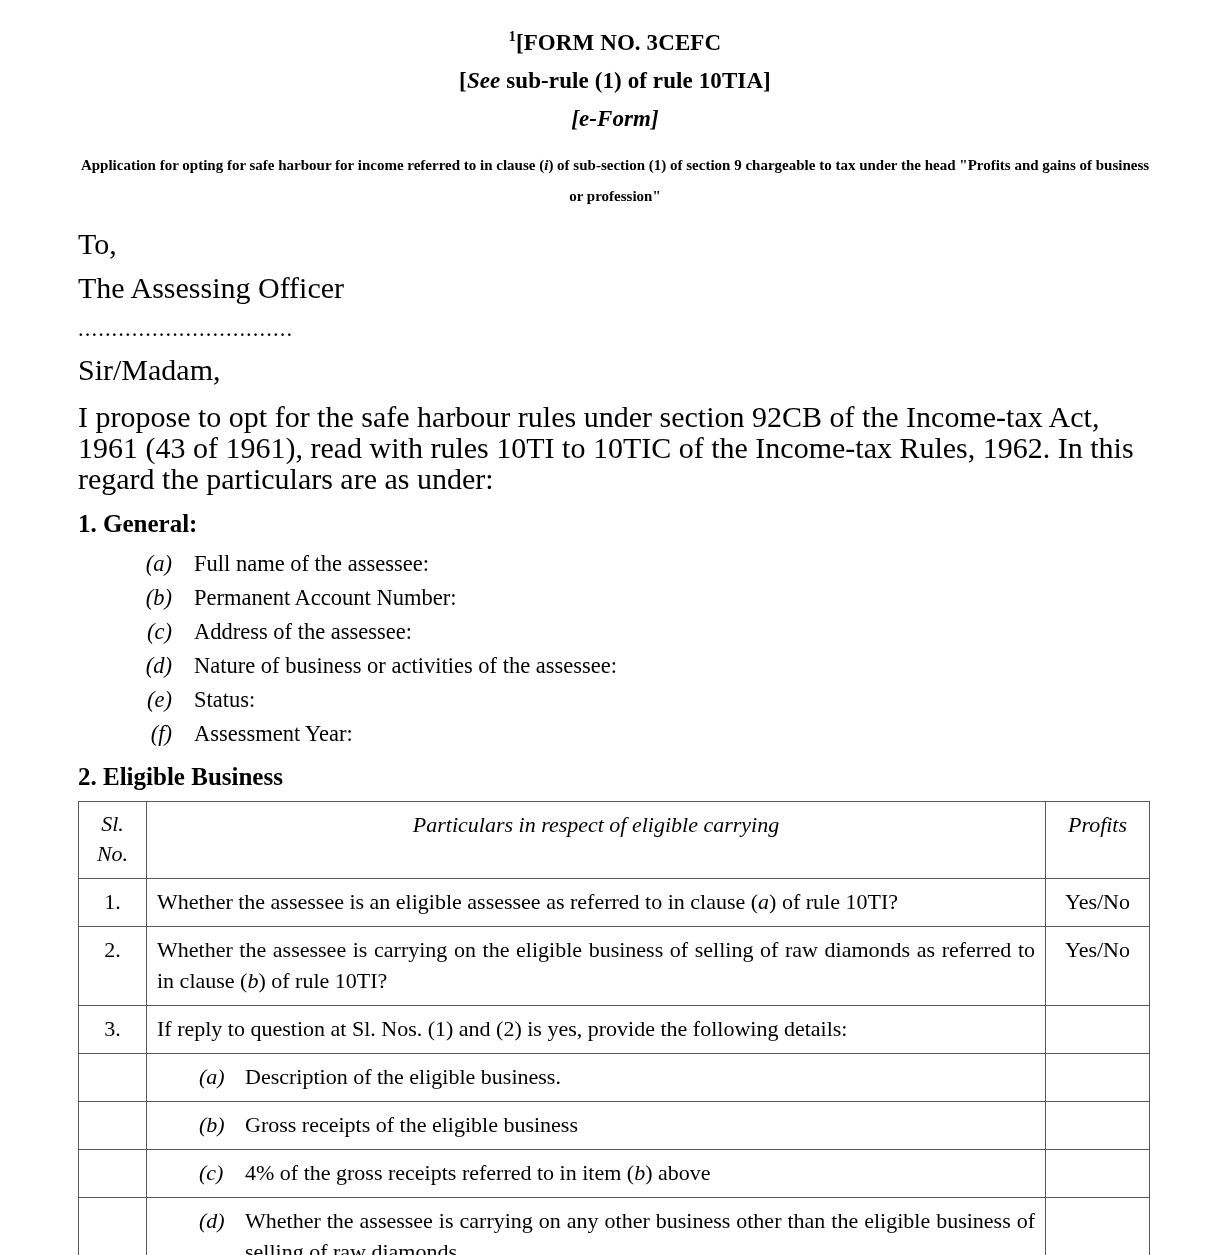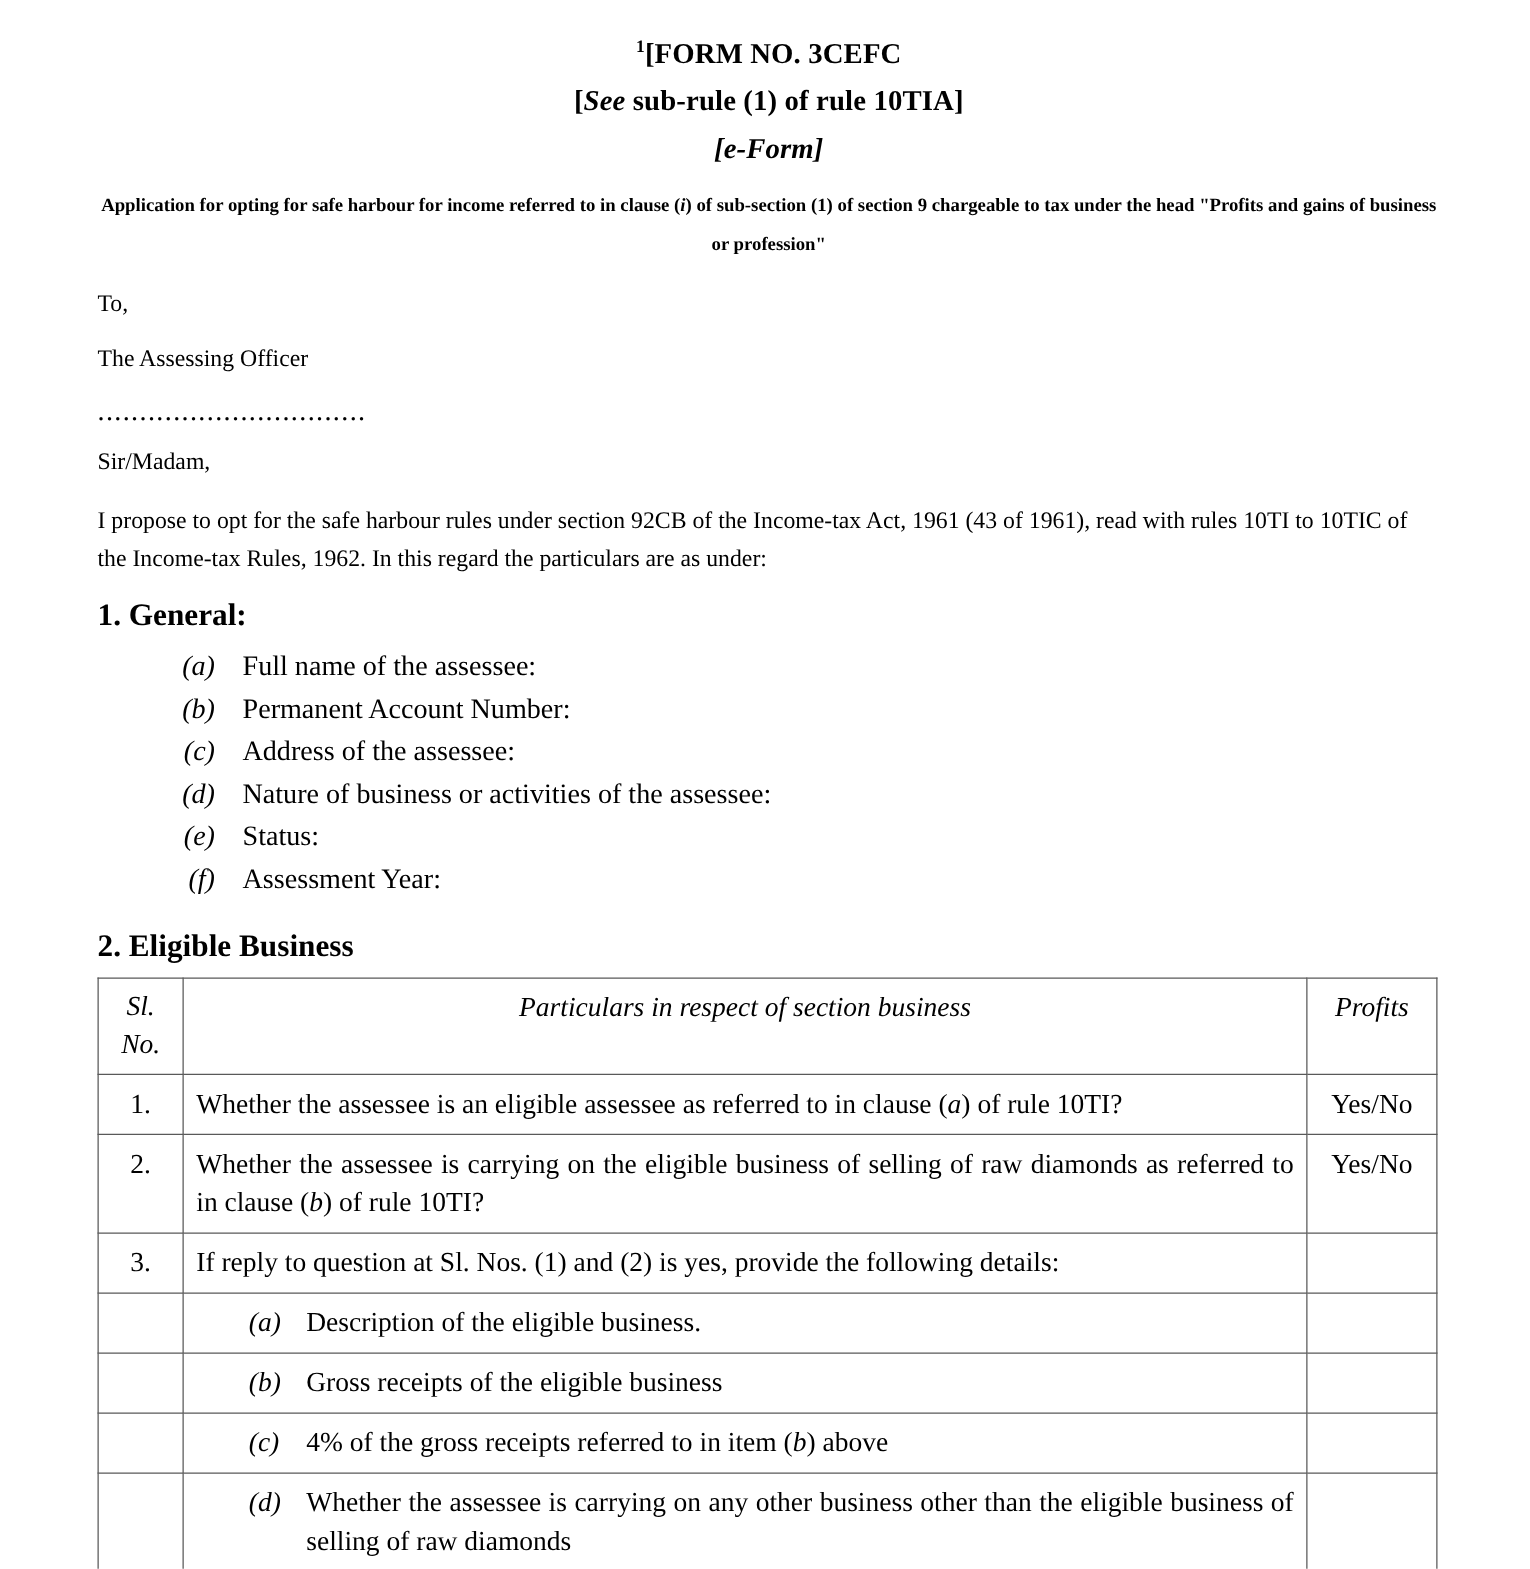--- a/index.html
+++ b/index.html
@@ -43,42 +43,42 @@
   .headline {
     font-weight: bold;
     font-size: 15px;
     line-height: 31px;
     text-align: center;
     margin-top: 12px;
   }
 
   
   .para {
-    font-size: 19px;
+    font-size: 30px;
     line-height: 31px;
     margin-top: 16px;
     text-align: left;
   }
   .para.tight { margin-top: 13px; }
   .dots {
     font-size: 22.5px;
     line-height: 24px;
     margin-top: 14px;
     letter-spacing: 1.1px;
     white-space: nowrap;
   }
 
   
   .section-heading {
     font-weight: bold;
     font-size: 25px;
     line-height: 30px;
     margin-top: 15px;
   }
-  .section-heading.sec2 { margin-top: 23px; }
+  .section-heading.sec2 { margin-top: 11px; }
 
   
   .gen-list {
     margin-top: 8px;
   }
   .gen-item {
     display: flex;
     font-size: 22.5px;
     line-height: 34px;
     align-items: baseline;
@@ -219,21 +219,21 @@
       <col>
       <col class="col-rem">
     </colgroup>
     <tbody>
 
       <tr>
         <td class="head-sl">
           <span class="ln">Sl.</span>
           <span class="ln">No.</span>
         </td>
-        <td class="head">Particulars in respect of section business</td>
+        <td class="head">Particulars in respect of eligible carrying</td>
         <td class="head-rem">Profits</td>
       </tr>
 
       <tr>
         <td class="slno">1.</td>
         <td><span>Whether the assessee is an eligible assessee as referred to in clause (</span><span class="ital">a</span><span>) of rule 10TI?</span></td>
         <td class="remark">Yes/No</td>
       </tr>
 
       <tr>

